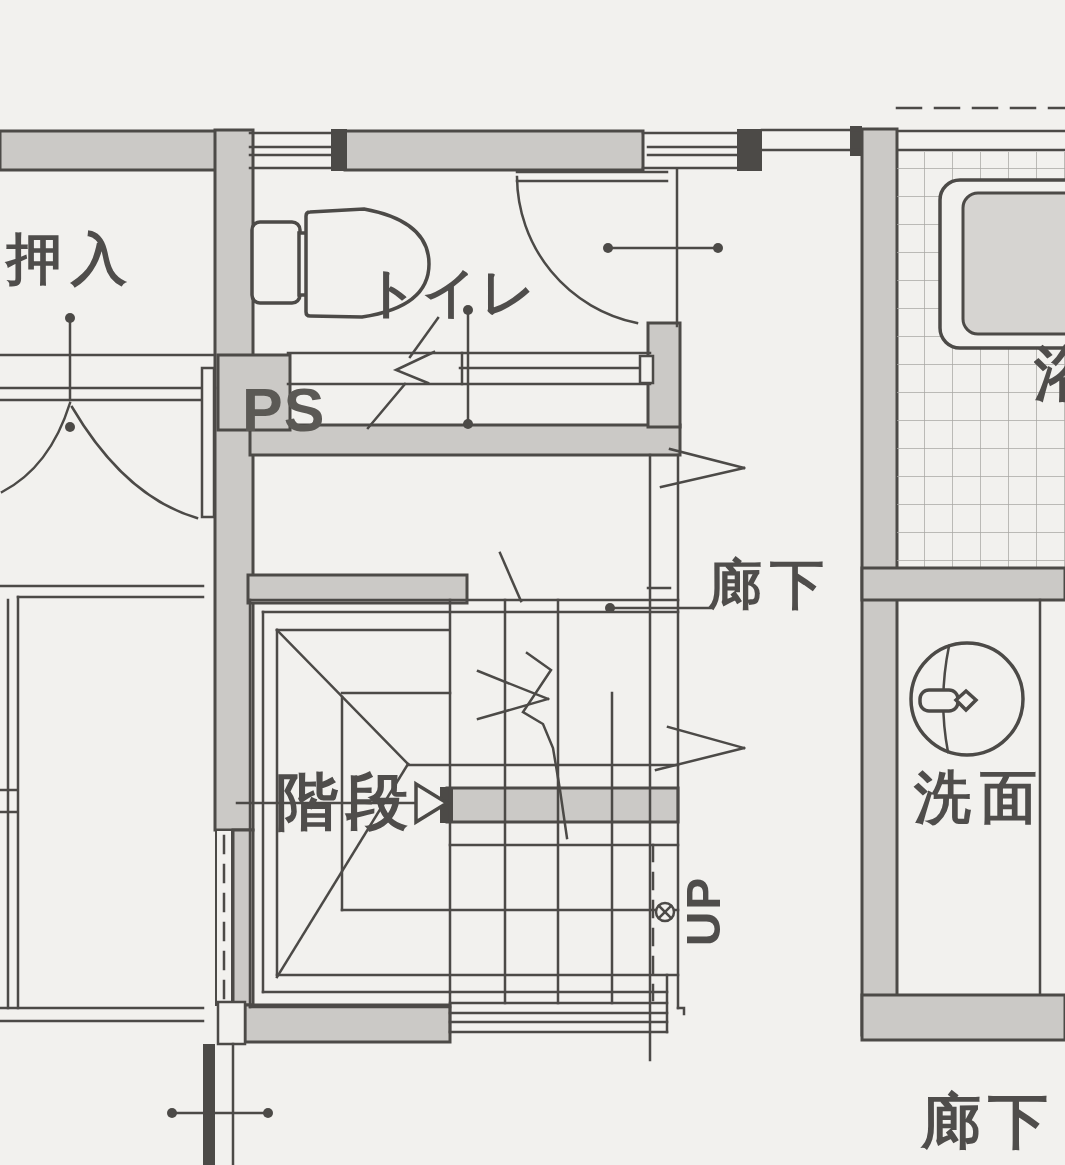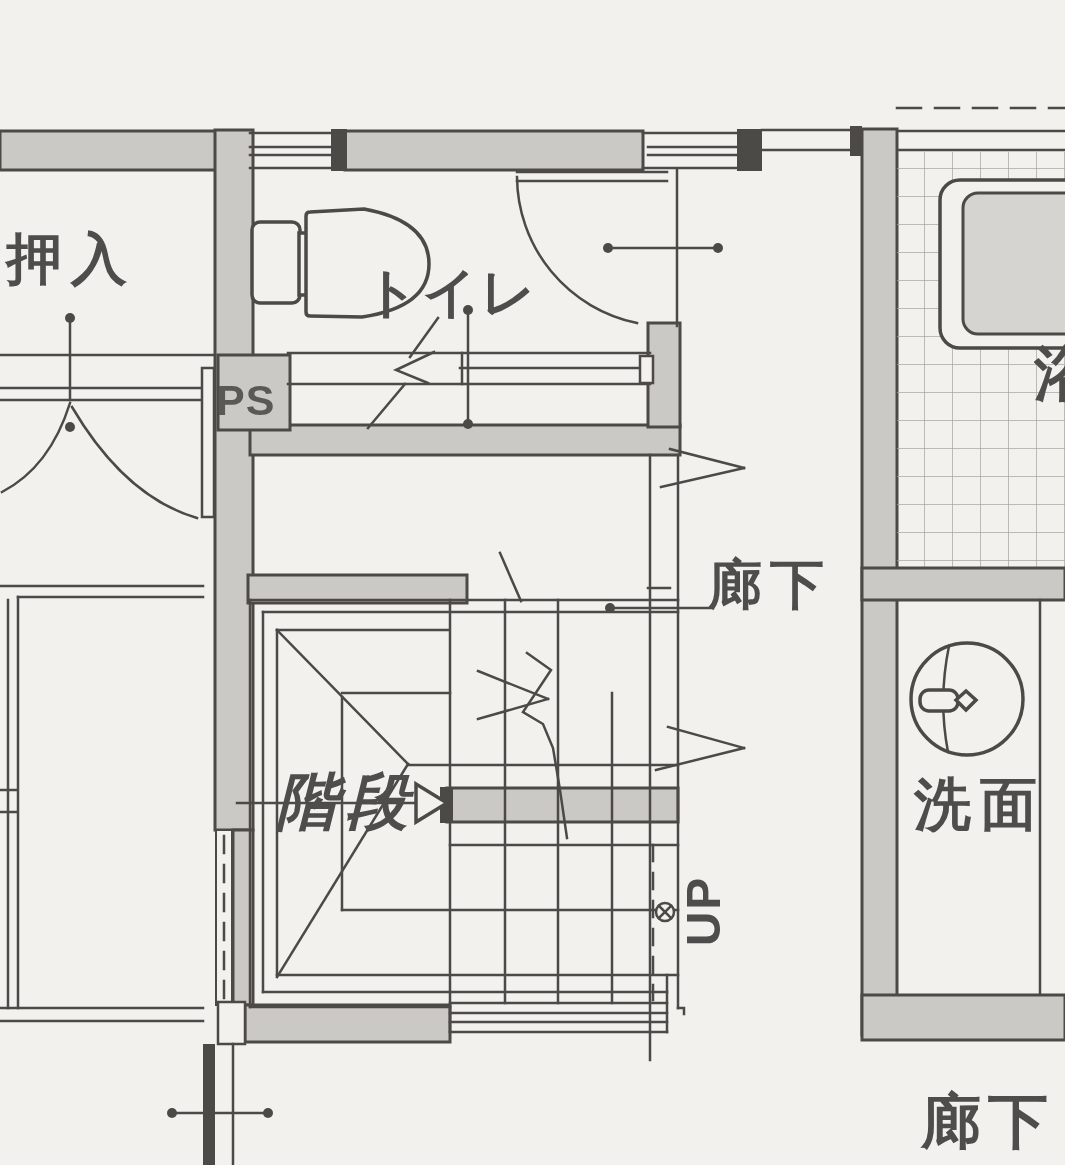--- a/index.html
+++ b/index.html
@@ -12,27 +12,27 @@
   #plan svg{position:absolute;left:0;top:0;}
   .wall{fill:var(--wall_fill);stroke:var(--line);stroke-width:3;}
   .dark{fill:var(--line);stroke:none;}
   .white{fill:var(--paper);stroke:var(--line);}
   .ln{stroke:var(--line);fill:none;stroke-width:2.5;stroke-linecap:square;}
   .fix{fill:var(--paper);stroke:var(--line);stroke-width:3.5;}
   .dot{fill:var(--line);stroke:none;}
   .lbl{position:absolute;color:var(--text);font-weight:bold;white-space:nowrap;line-height:1.05;}
   #l-oshiire{left:6px;top:230px;font-size:56px;letter-spacing:9px;}
   #l-toilet{left:364px;top:264px;font-size:54px;letter-spacing:3px;}
-  #l-ps{left:216px;top:378px;font-size:43px;letter-spacing:1px;color:var(--ps_text);}
+  #l-ps{left:242px;top:378px;font-size:61px;letter-spacing:1px;color:var(--ps_text);}
   #l-monoiri{left:490px;top:588px;font-size:60px;letter-spacing:8px;}
   #l-rouka-mid{left:708px;top:556px;font-size:54px;letter-spacing:8px;}
-  #l-kaidan{left:276px;top:769px;font-size:62px;letter-spacing:8px;font-style:italic;}
+  #l-kaidan{left:276px;top:769px;font-size:62px;letter-spacing:8px;}
   #l-up{left:658px;top:884px;width:92px;height:54px;font-size:48px;letter-spacing:2px;
         display:flex;align-items:center;justify-content:center;transform:rotate(-90deg);}
-  #l-senmen{left:914px;top:768px;font-size:57px;letter-spacing:9px;margin-top:7px;}
+  #l-senmen{left:914px;top:768px;font-size:57px;letter-spacing:9px;}
   #l-yoku{left:1034px;top:342px;font-size:60px;width:31px;overflow:hidden;}
   #l-rouka-btm{left:921px;top:1090px;font-size:60px;letter-spacing:7px;}
 </style>
 </head>
 <body>
 
 <div id="plan">
 <svg width="1065" height="1165" viewBox="0 0 1065 1165">
   <defs>
     <pattern id="tiles" width="28" height="28" patternUnits="userSpaceOnUse">

